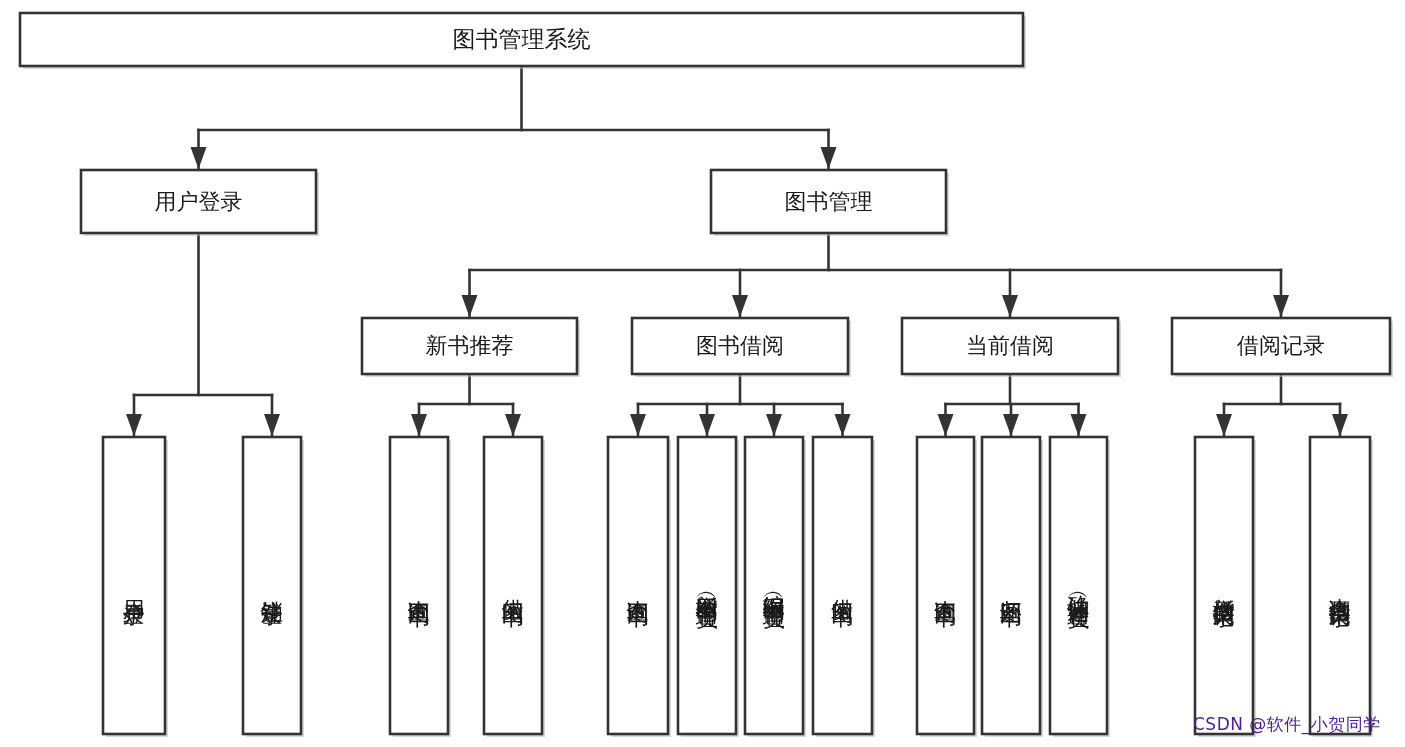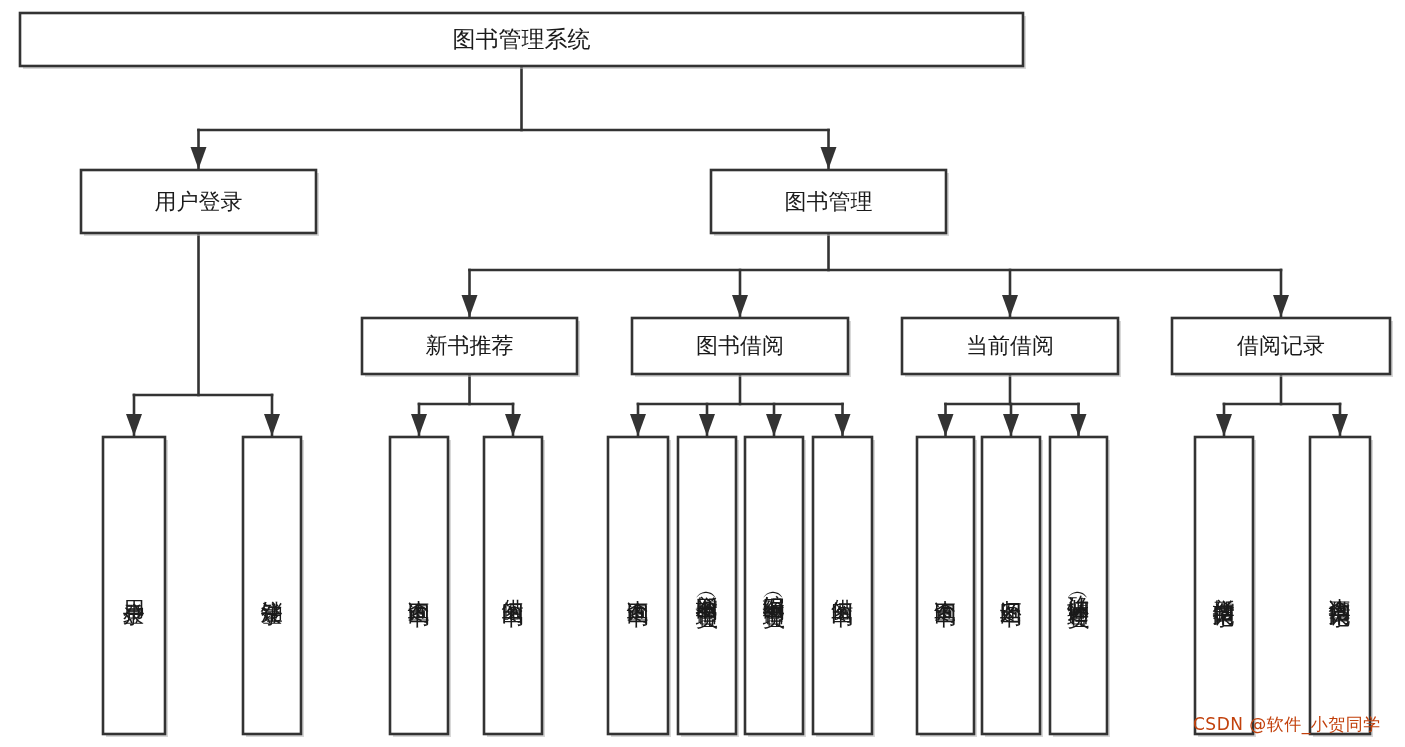--- a/index.html
+++ b/index.html
@@ -75,21 +75,21 @@
     color: #1a1a1a;
     white-space: nowrap;
     pointer-events: none;
   }
   .watermark {
     position: absolute;
     left: 1193px;
     top: 713px;
     font-family: "DejaVu Sans", "Liberation Sans", sans-serif;
     font-size: 17px;
-    color: #c2410c;
+    color: #4c1d95;
     white-space: nowrap;
     letter-spacing: 0.5px;
   }
 </style>
 </head>
 <body>
 
 <div id="diagram-root">
 
   <svg id="diagram-canvas" viewBox="0 0 1405 747">

